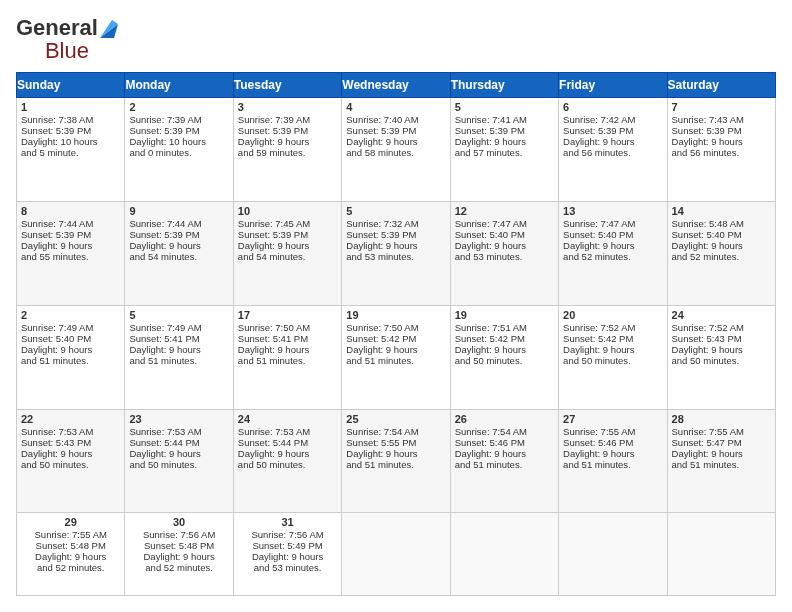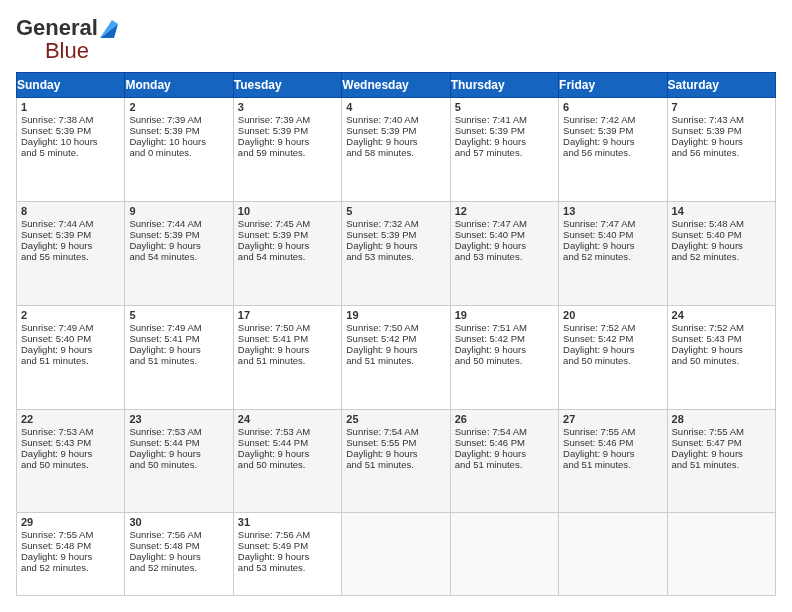--- a/index.html
+++ b/index.html
@@ -80,20 +80,21 @@
       font-size: 11px;
       font-weight: bold;
       display: block;
       margin-bottom: 1px;
     }
     .empty-cell {
       background: #f9f9f9 !important;
     }
     .last-row td {
       height: 70px;
+      text-align: center;
     }
   </style>
 </head>
 <body>
 
 <div class="page">
   <div class="header">
     <div class="logo">
       <div style="display:flex;align-items:center;">
         <span class="logo-text">

